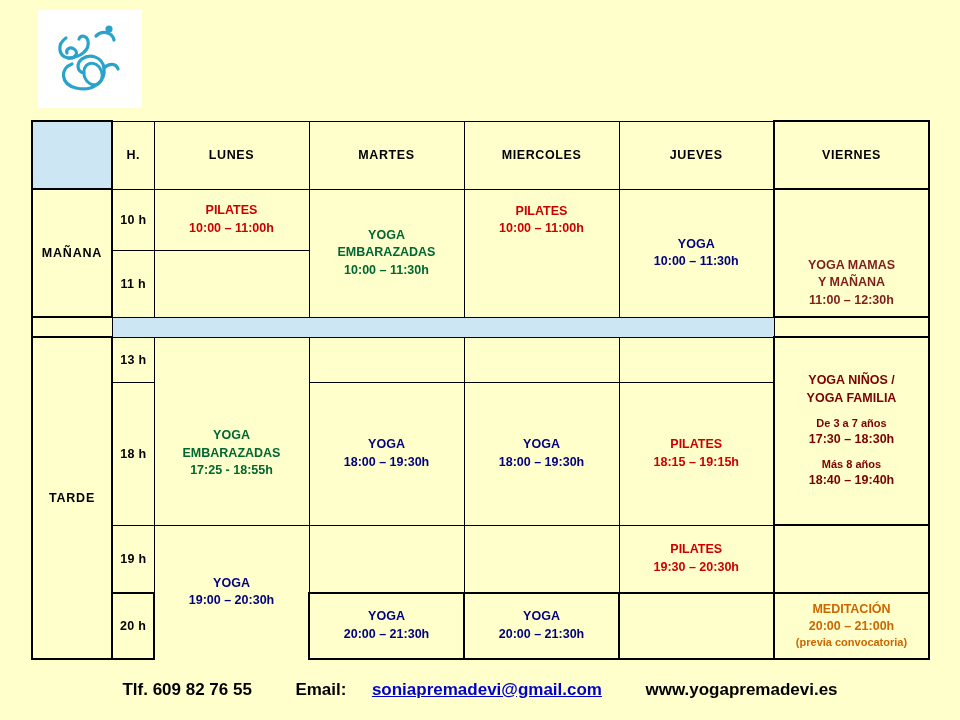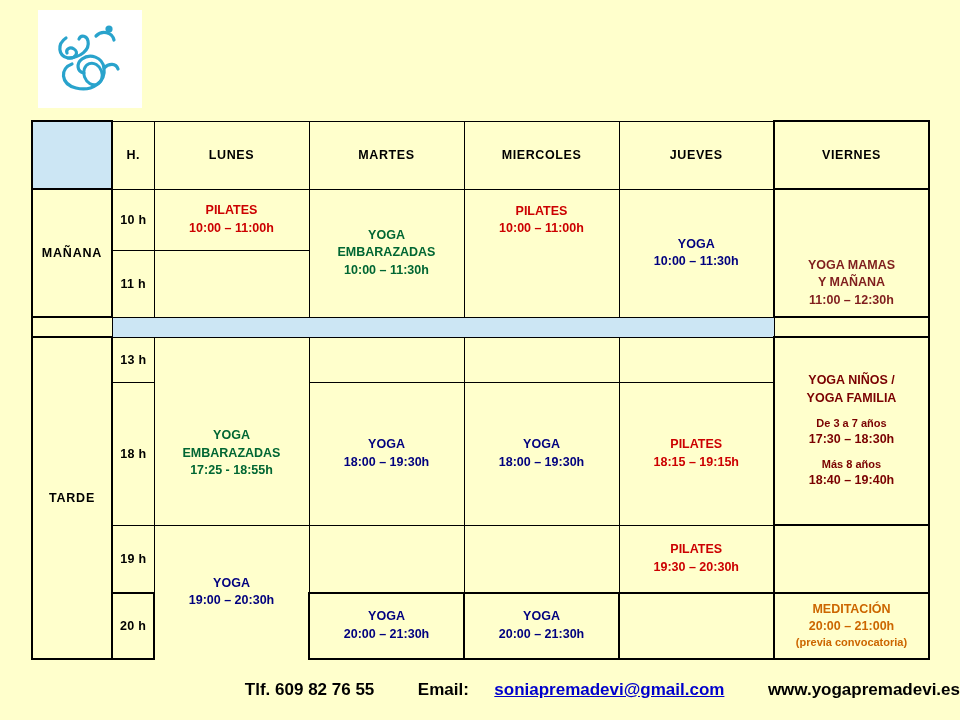--- a/index.html
+++ b/index.html
@@ -150,21 +150,21 @@
 
   .noborder-b { border-bottom: none !important; }
   .noborder-t { border-top: none !important; }
 
   
   .footer {
     position: absolute;
     left: 0;
     top: 680px;
     width: 960px;
-    text-align: right;
+    text-align: center;
     font-size: 17px;
     font-weight: bold;
     color: #000;
   }
   .footer span { vertical-align: baseline; }
   .footer .mailsep { display: inline-block; width: 16px; }
   .footer .bigsep { display: inline-block; width: 34px; }
   .footer a {
     color: #0000cc;
     text-decoration: underline;

